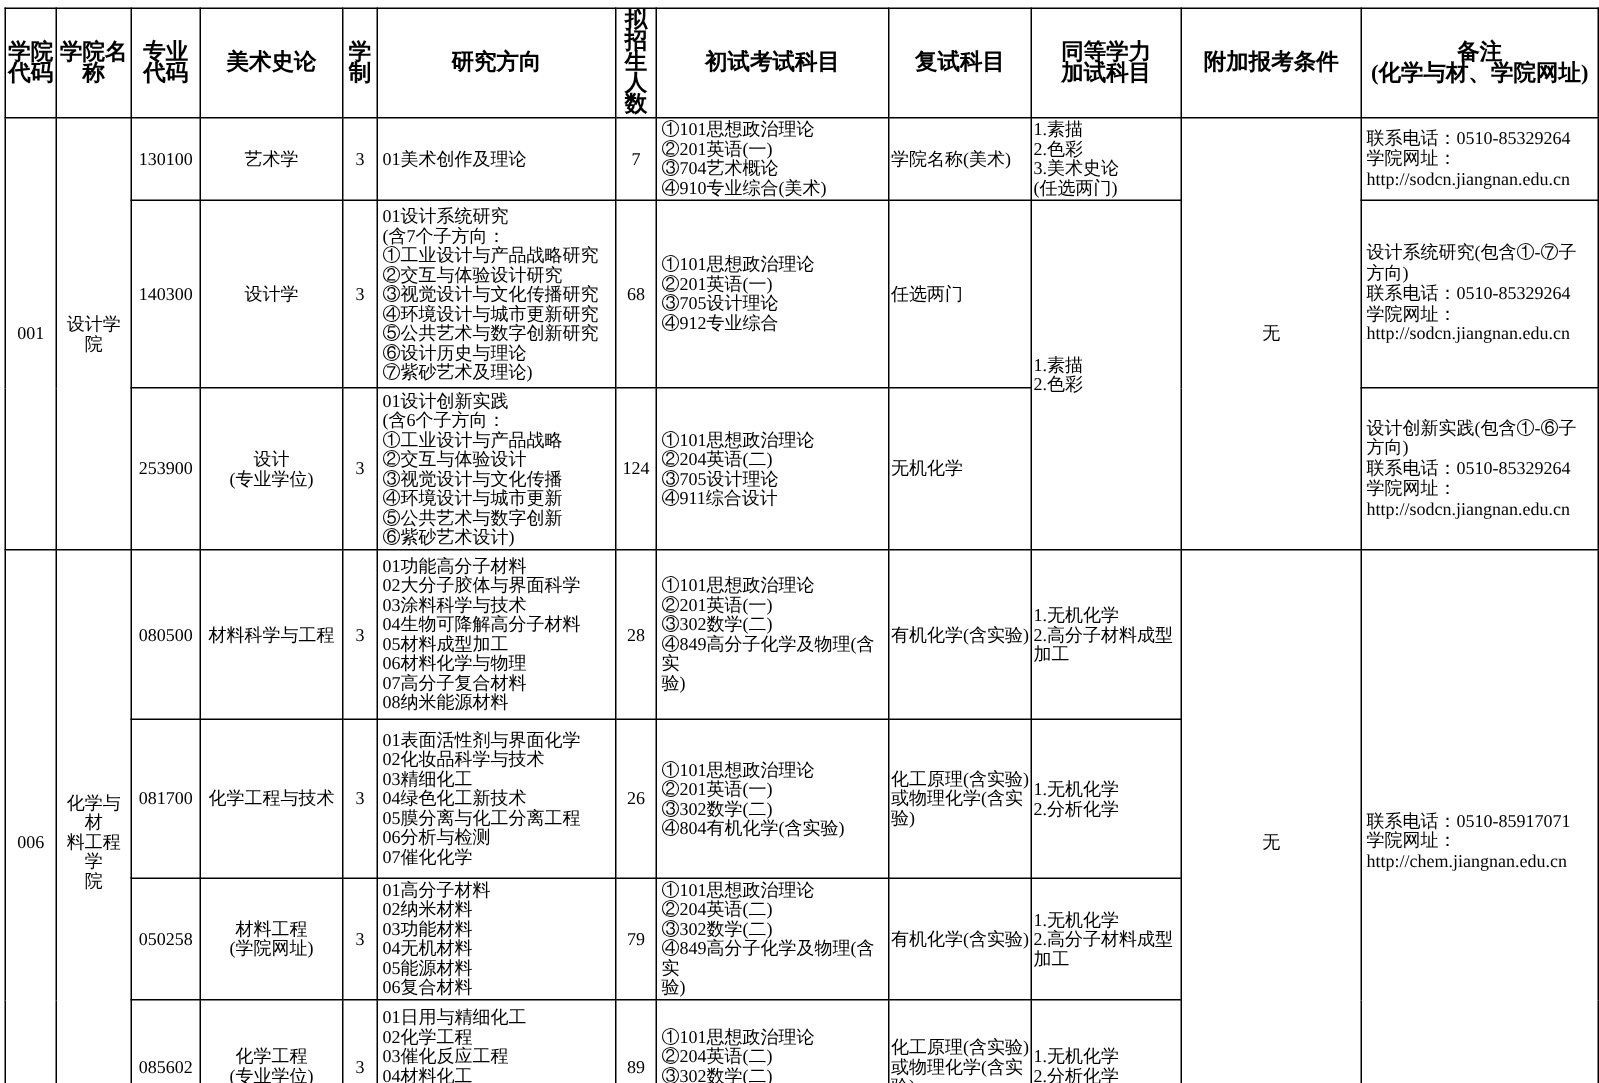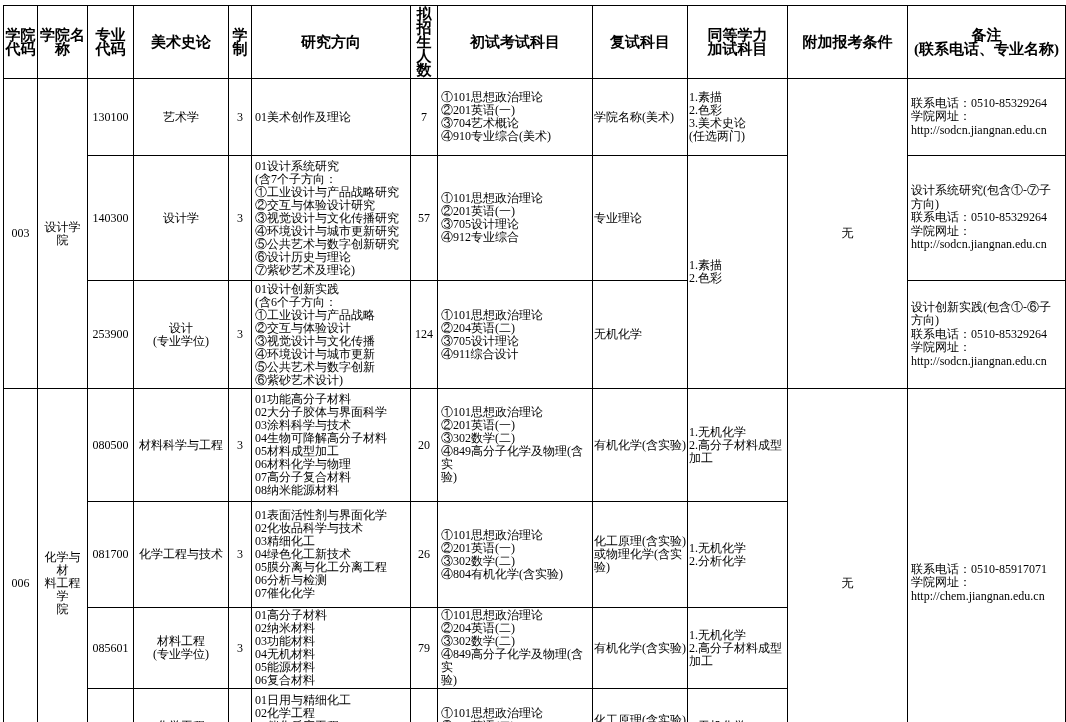--- a/index.html
+++ b/index.html
@@ -6,21 +6,21 @@
   #page{position:relative;width:1066px;height:722px;background:#ffffff;overflow:hidden;
         font-family:"Liberation Serif","DejaVu Serif",serif;color:#000;}
   table#admissions{position:absolute;left:3px;top:5px;width:1062px;
         border-collapse:collapse;table-layout:fixed;}
   td,th{border:1px solid #000;font-size:12px;line-height:13px;vertical-align:middle;
         padding:1px 3px;white-space:pre-line;overflow:hidden;text-align:center;
         font-family:"Liberation Serif","DejaVu Serif",serif;color:#000;}
   th{font-weight:bold;font-size:15px;line-height:14px;padding:1px 1px;}
   td.l{text-align:left;margin-top:44px;}
   td.remark{font-size:12px;line-height:13.5px;text-align:left;}
-  td.tight{padding:12px 1px;}
+  td.tight{padding:1px 1px;}
 </style>
 </head>
 <body>
 
 <div id="page">
   <table id="admissions">
     <colgroup>
       <col style="width:34px">
         <col style="width:50px">
         <col style="width:46px">
@@ -48,25 +48,25 @@
       <th>研究方向</th>
       <th>拟招
 生人
 数</th>
       <th>初试考试科目</th>
       <th>复试科目</th>
       <th>同等学力
 加试科目</th>
       <th>附加报考条件</th>
       <th>备注
-(联系电话、专业名称)</th>
+(化学与材、学院网址)</th>
     </tr>
 
     <tr style="height:52px">
-      <td rowspan="3">003</td>
+      <td rowspan="3">001</td>
       <td rowspan="3" class="tight">设计学院</td>
       <td>130100</td>
       <td>艺术学</td>
       <td>3</td>
       <td class="l">01美术创作及理论</td>
       <td class="tight">7</td>
       <td class="l">①101思想政治理论
 ②201英语(一)
 ③704艺术概论
 ④910专业综合(美术)</td>
@@ -87,26 +87,26 @@
       <td>3</td>
       <td class="l">01设计系统研究
 (含7个子方向：
 ①工业设计与产品战略研究
 ②交互与体验设计研究
 ③视觉设计与文化传播研究
 ④环境设计与城市更新研究
 ⑤公共艺术与数字创新研究
 ⑥设计历史与理论
 ⑦紫砂艺术及理论)</td>
-      <td class="tight">57</td>
+      <td class="tight">68</td>
       <td class="l">①101思想政治理论
 ②201英语(一)
 ③705设计理论
 ④912专业综合</td>
-      <td class="l tight">专业理论</td>
+      <td class="l tight">任选两门</td>
       <td rowspan="2" class="l tight">1.素描
 2.色彩</td>
       <td class="remark">设计系统研究(包含①-⑦子方向)
 联系电话：0510-85329264
 学院网址：
 http://sodcn.jiangnan.edu.cn</td>
     </tr>
 
     <tr style="height:108px">
       <td>253900</td>
@@ -142,21 +142,21 @@
       <td>材料科学与工程</td>
       <td>3</td>
       <td class="l">01功能高分子材料
 02大分子胶体与界面科学
 03涂料科学与技术
 04生物可降解高分子材料
 05材料成型加工
 06材料化学与物理
 07高分子复合材料
 08纳米能源材料</td>
-      <td class="tight">20</td>
+      <td class="tight">28</td>
       <td class="l">①101思想政治理论
 ②201英语(一)
 ③302数学(二)
 ④849高分子化学及物理(含实
 验)</td>
       <td class="l tight">有机化学(含实验)</td>
       <td class="l tight">1.无机化学
 2.高分子材料成型
 加工</td>
       <td rowspan="4">无</td>
@@ -182,23 +182,23 @@
 ③302数学(二)
 ④804有机化学(含实验)</td>
       <td class="l tight">化工原理(含实验)
 或物理化学(含实
 验)</td>
       <td class="l tight">1.无机化学
 2.分析化学</td>
     </tr>
 
     <tr style="height:78px">
-      <td>085601</td>
+      <td>050258</td>
       <td>材料工程
-(专业学位)</td>
+(学院网址)</td>
       <td>3</td>
       <td class="l">01高分子材料
 02纳米材料
 03功能材料
 04无机材料
 05能源材料
 06复合材料</td>
       <td class="tight">79</td>
       <td class="l">①101思想政治理论
 ②204英语(二)

